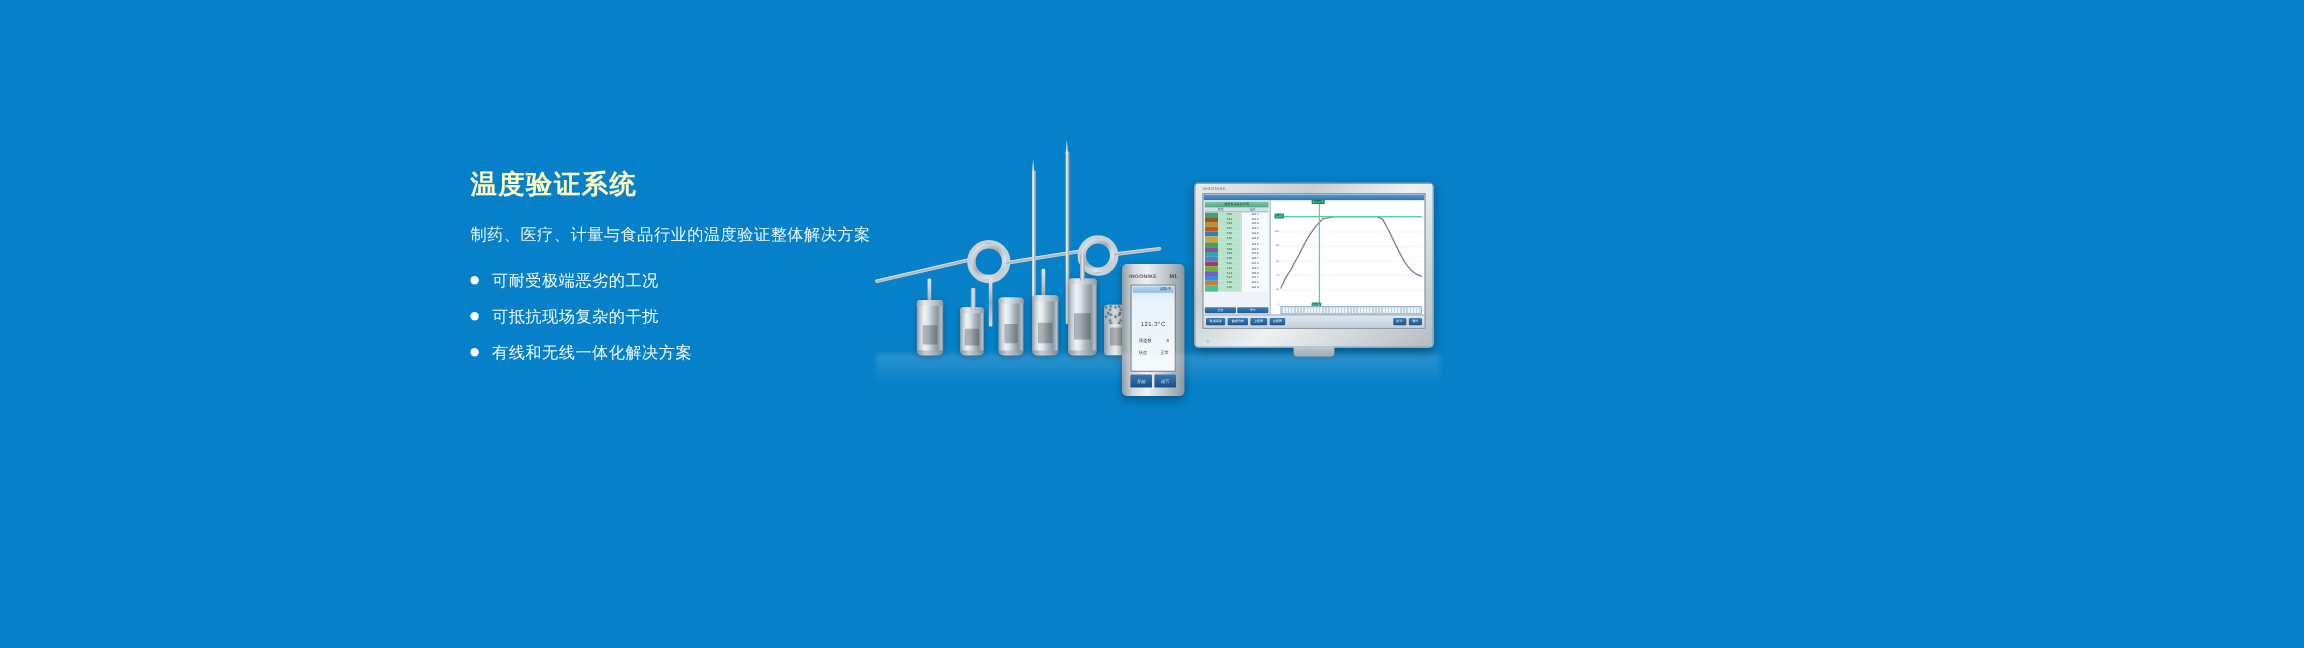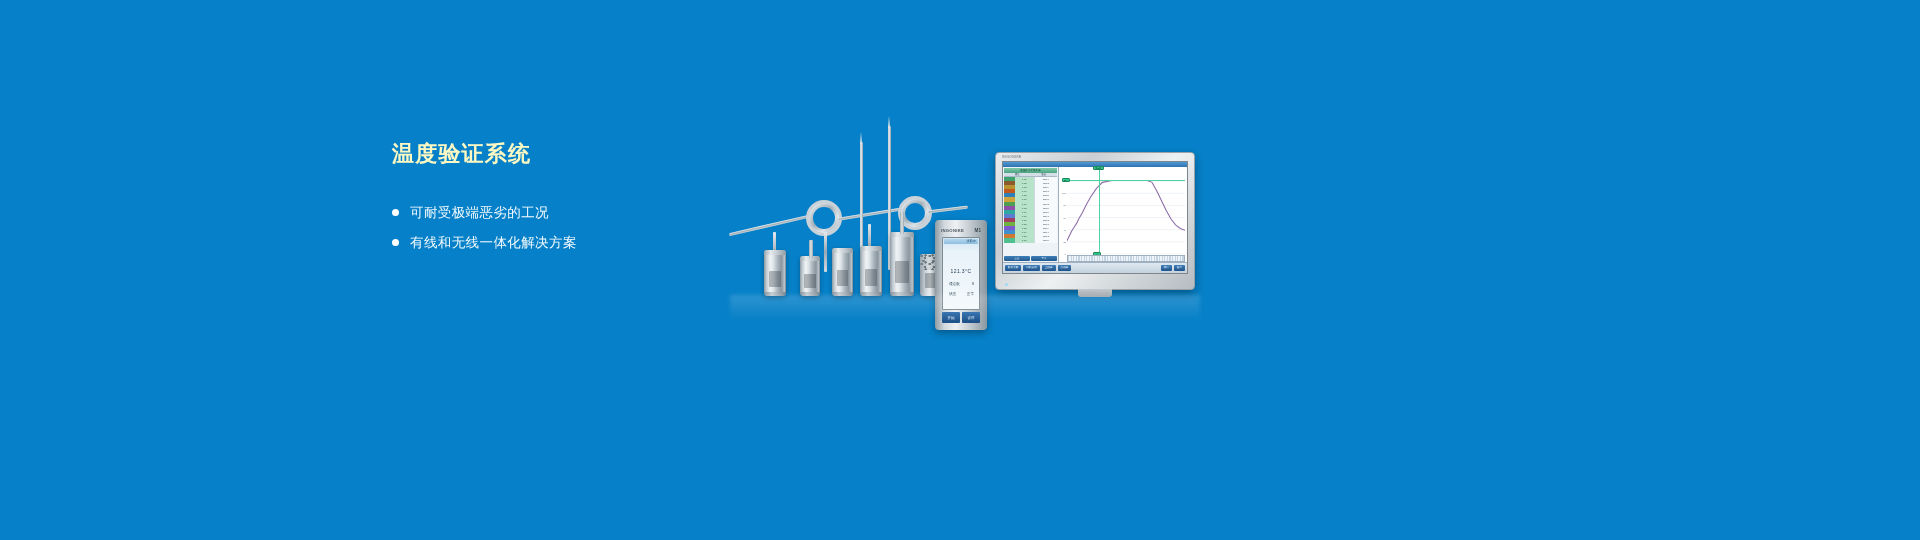--- a/index.html
+++ b/index.html
@@ -15,21 +15,21 @@
   
   .text-block { position:absolute; left:392px; top:140px; width:400px; }
   .hero-title {
     font-size:22px; font-weight:bold; color:#fef9c3;
     letter-spacing:1.2px; line-height:1.3;
   }
   .hero-sub {
     margin-top:18px; font-size:13.5px; color:#eaf5fc;
     letter-spacing:0.4px; white-space:nowrap; font-weight:400;
   }
-  .bullets { margin-top:35px; list-style:none; }
+  .bullets { margin-top:20px; list-style:none; }
   .bullet-row {
     display:flex; align-items:center; margin-bottom:12px;
     font-size:13.5px; color:#f2fafe; letter-spacing:0.4px;
   }
   .bullet-dot {
     width:7px; height:7px; border-radius:50%;
     background:#ffffff; margin-right:11px; flex:none;
   }
 
   
@@ -261,25 +261,30 @@
     filter:blur(2px); pointer-events:none;
   }
 </style>
 </head>
 <body>
 
 <div class="banner">
 
   <div class="text-block">
     <div class="hero-title">温度验证系统</div>
+    <div class="hero-sub">制药、医疗、计量与食品行业的温度验证整体解决方案</div>
 
     <ul class="bullets">
       <li class="bullet-row">
         <span class="bullet-dot"></span>
         <span>可耐受极端恶劣的工况</span>
+      </li>
+      <li class="bullet-row">
+        <span class="bullet-dot"></span>
+        <span>可抵抗现场复杂的干扰</span>
       </li>
       <li class="bullet-row">
         <span class="bullet-dot"></span>
         <span>有线和无线一体化解决方案</span>
       </li>
     </ul>
   </div>
 
   <div class="product-cluster">
 

